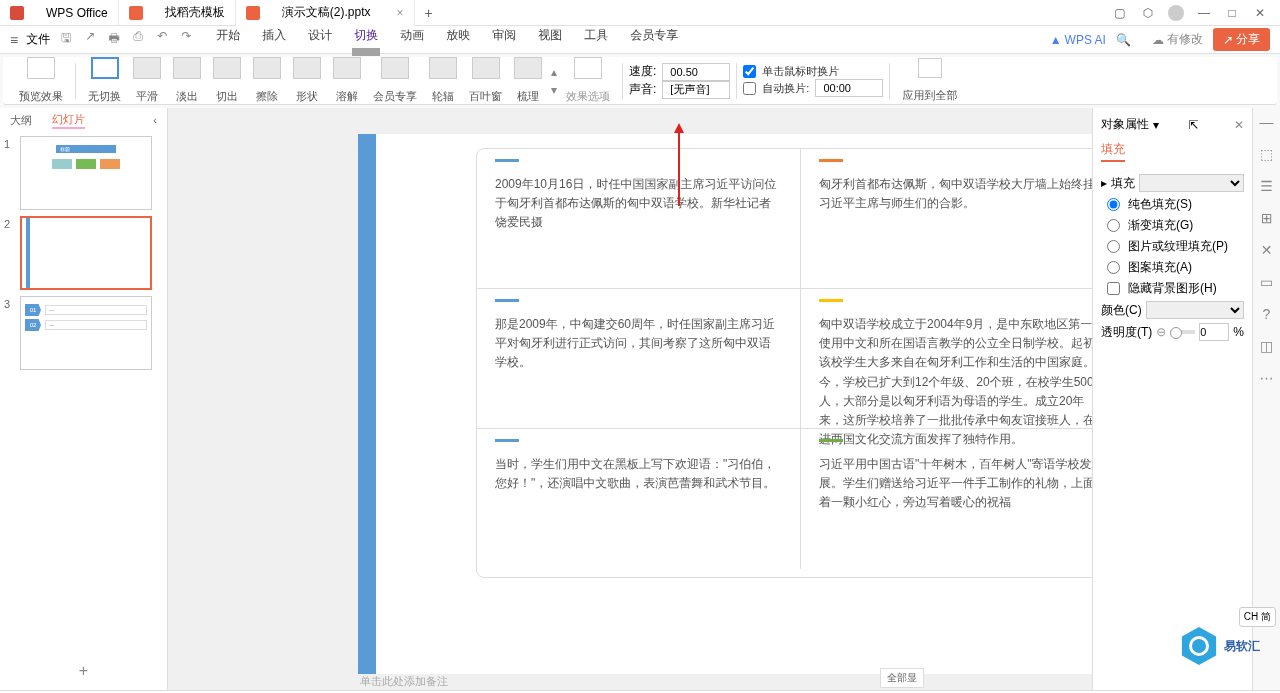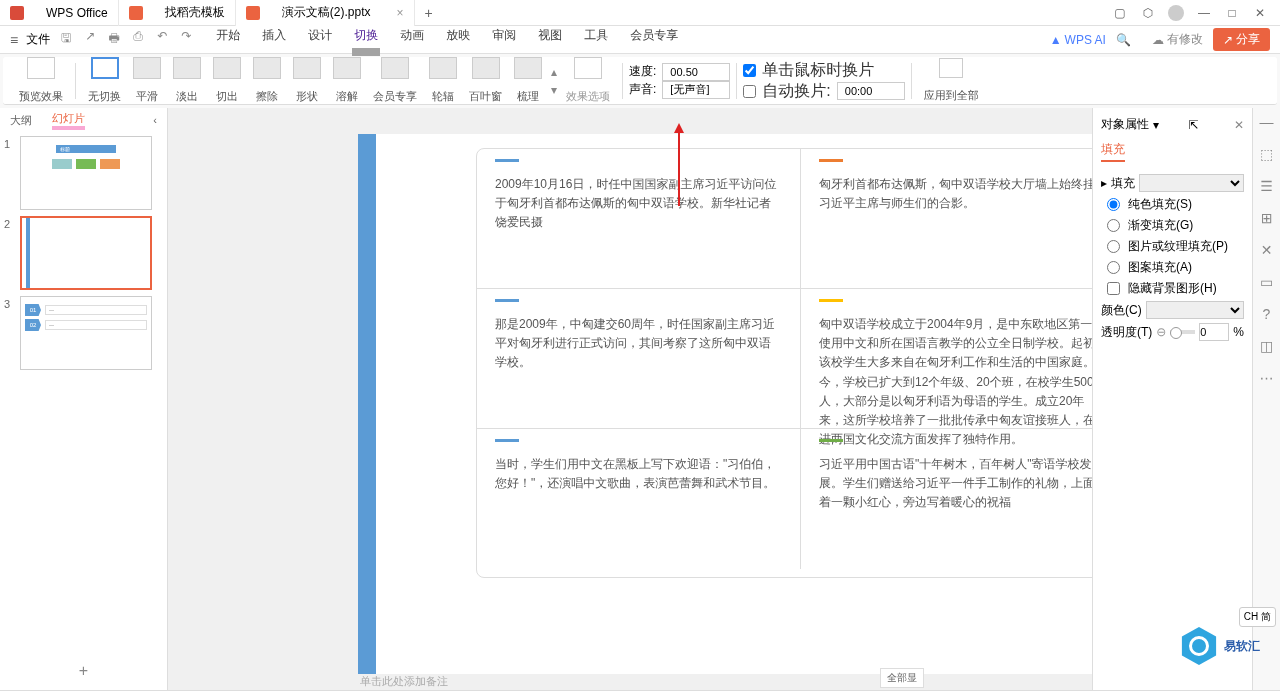--- a/index.html
+++ b/index.html
@@ -28,29 +28,29 @@
 .status-chip{color:#888;font-size:11px;display:flex;align-items:center;gap:3px}
 .share-btn{background:#eb6340;color:#fff;padding:3px 10px;border-radius:3px;display:flex;align-items:center;gap:3px}
 .ribbon{height:48px;background:#fff;display:flex;align-items:center;padding:4px 10px;border-bottom:1px solid #ddd;margin:3px;border-radius:3px}
 .rgroup{display:flex;flex-direction:column;align-items:center;padding:0 6px;gap:10px}
 .ricon{width:28px;height:22px;background:#e8e8e8;border:1px solid #ccc}
 .ricon.sel{background:#fff;border:2px solid #4a90e2}
 .rlabel{font-size:11px;color:#555}
 .rsep{width:1px;height:36px;background:#ddd;margin:0 6px}
 .rfield{display:flex;align-items:center;gap:6px;font-size:11px}
 .rfield input[type=text]{width:68px;height:18px;border:1px solid #ccc;font-size:11px;padding:0 7px}
-.rfield label{font-size:16px;color:#333}
+.rfield label{font-size:11px;color:#333}
 .rcol{display:flex;flex-direction:column;gap:0}
 .more-btn{width:12px;height:36px;display:flex;flex-direction:column;align-items:center;justify-content:space-around;color:#888;font-size:9px}
 .effect-opt{font-size:11px;color:#999}
 .main{display:flex;height:582px}
 .leftbar{width:168px;background:#fff;display:flex;flex-direction:column;border-right:1px solid #ddd}
 .lnav{display:flex;height:24px;align-items:center;padding:0 10px;gap:20px}
 .lnav span{font-size:11px;color:#666;cursor:pointer}
-.lnav span.active{color:#eb6340;border-bottom:4px solid #f9a8d4}
+.lnav span.active{color:#eb6340;border-bottom:2px solid #f9a8d4}
 .lnav-exp{margin-left:auto;color:#999;font-size:10px}
 .thumbs{flex:1;overflow:auto;padding:4px}
 .thumb-row{display:flex;align-items:flex-start;gap:4px;margin-bottom:6px}
 .thumb-num{width:12px;font-size:11px;color:#666;padding-top:2px}
 .thumb{width:132px;height:74px;background:#fff;border:1px solid #ccc;cursor:pointer;position:relative;overflow:hidden}
 .thumb.selected{border:2px solid #eb6340}
 .thumb-add{text-align:center;padding:10px;color:#888;font-size:16px;cursor:pointer}
 .canvas-area{flex:1;background:#f0f0f0;position:relative;overflow:hidden}
 .slide{position:absolute;left:190px;top:26px;width:840px;height:540px;background:#fff}
 .slide-accent{position:absolute;left:0;top:0;width:18px;height:540px;background:#5b9bd5}

